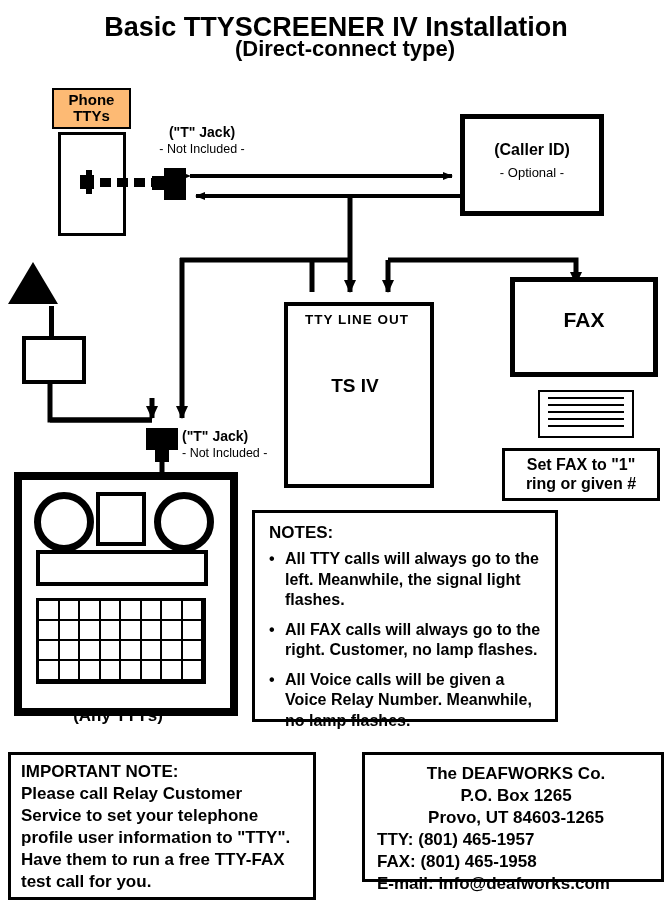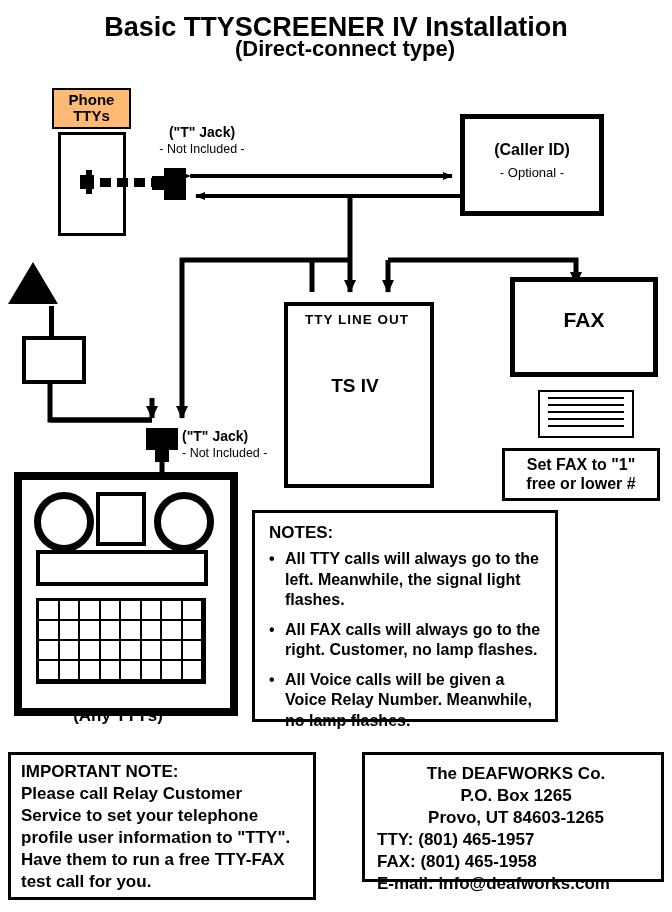--- a/index.html
+++ b/index.html
@@ -409,21 +409,21 @@
 </div>
 <div class="abs" id="fax-paper">
   <div class="ln"></div>
     <div class="ln"></div>
     <div class="ln"></div>
     <div class="ln"></div>
     <div class="ln"></div>
 </div>
 <div class="abs" id="fax-note">
   <div>Set FAX to "1"</div>
-  <div>free or lower #</div>
+  <div>ring or given #</div>
 </div>
 
 <div class="abs" id="tjack-bot-body"></div>
 <div class="abs" id="tjack-bot-stem"></div>
 <div class="abs" id="tjack-bot-label">
   <div class="l1">("T" Jack)</div>
   <div class="l2">- Not Included -</div>
 </div>
 
 <div class="abs" id="tty-box"></div>

